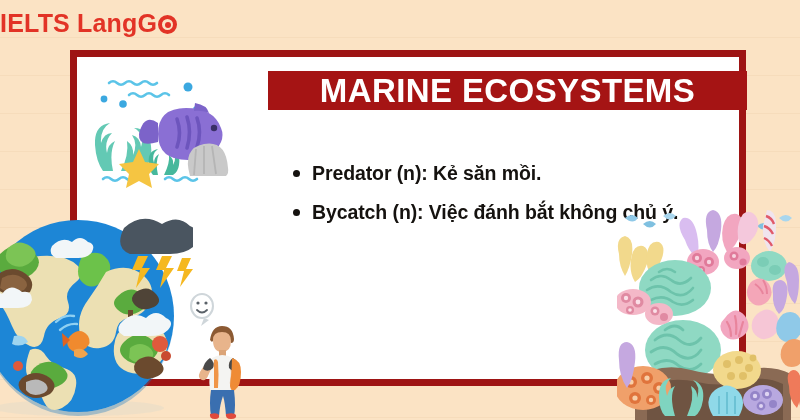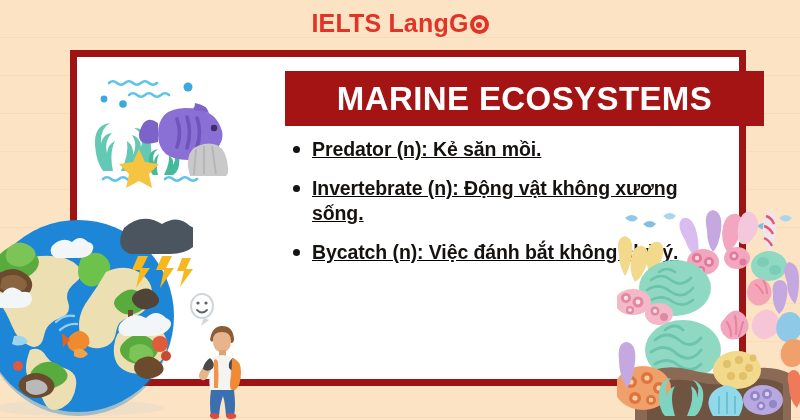--- a/index.html
+++ b/index.html
@@ -25,21 +25,21 @@
     );
     overflow: hidden;
   }
 
   
   #brand {
     position: absolute;
     top: 9px;
     left: 0;
     width: 800px;
-    text-align: center;
+    text-align: left;
     font-size: 25px;
     font-weight: bold;
     letter-spacing: .2px;
     color: #e23326;
     z-index: 40;
     white-space: nowrap;
   }
   #brand .gap { display:inline-block; width:7px; }
   .target-o {
     display: inline-block;
@@ -66,43 +66,42 @@
     left: 70px; top: 50px;
     width: 676px; height: 336px;
     background: #ffffff;
     border: 7px solid #9e1414;
     z-index: 10;
   }
 
   
   #title-banner {
     position: absolute;
-    left: 208px; top: 14px;
-    width: 479px; height: 55px;
+    left: 191px; top: 14px;
+    width: 479px; height: 39px;
     background: #a51414;
     display: flex;
     align-items: center;
     justify-content: center;
     z-index: 22;
   }
   #title-banner .title-text {
     color: #ffffff;
     font-size: 33px;
     font-weight: bold;
     letter-spacing: .4px;
     white-space: nowrap;
   }
 
   
   #vocab-list {
     position: absolute;
-    left: 213px; top: 80px;
+    left: 213px; top: 104px;
     width: 440px;
     z-index: 25;
-    text-decoration: underline;
   }
   .vocab-item {
     position: relative;
     padding-left: 22px;
     font-size: 19.5px;
     font-weight: bold;
     color: #15120f;
     line-height: 25px;
     margin-bottom: 14px;
     letter-spacing: -.1px;
@@ -212,21 +211,20 @@
         </g>
       </svg>
     </div>
 
     <div id="title-banner">
       <span class="title-text">MARINE ECOSYSTEMS</span>
     </div>
 
     <div id="vocab-list">
       <div class="vocab-item">Predator (n): Kẻ săn mồi.</div>
-      <div class="vocab-item">Invertebrate (n): Động vật không xương sống.</div>
       <div class="vocab-item">Bycatch (n): Việc đánh bắt không chủ ý.</div>
     </div>
 
   </div>
 
   <div id="globe-illustration">
     <svg viewBox="0 0 215 200" width="215" height="200">
       <ellipse cx="100" cy="190" rx="86" ry="8" fill="#e6dcc9" opacity=".55"></ellipse>
       <circle cx="100" cy="98" r="96" fill="#1d86d6"></circle>
       <path d="M4 98 a96 96 0 0 0 192 0 a96 100 0 0 1 -192 0z" fill="#1878c4" opacity=".35"></path>

